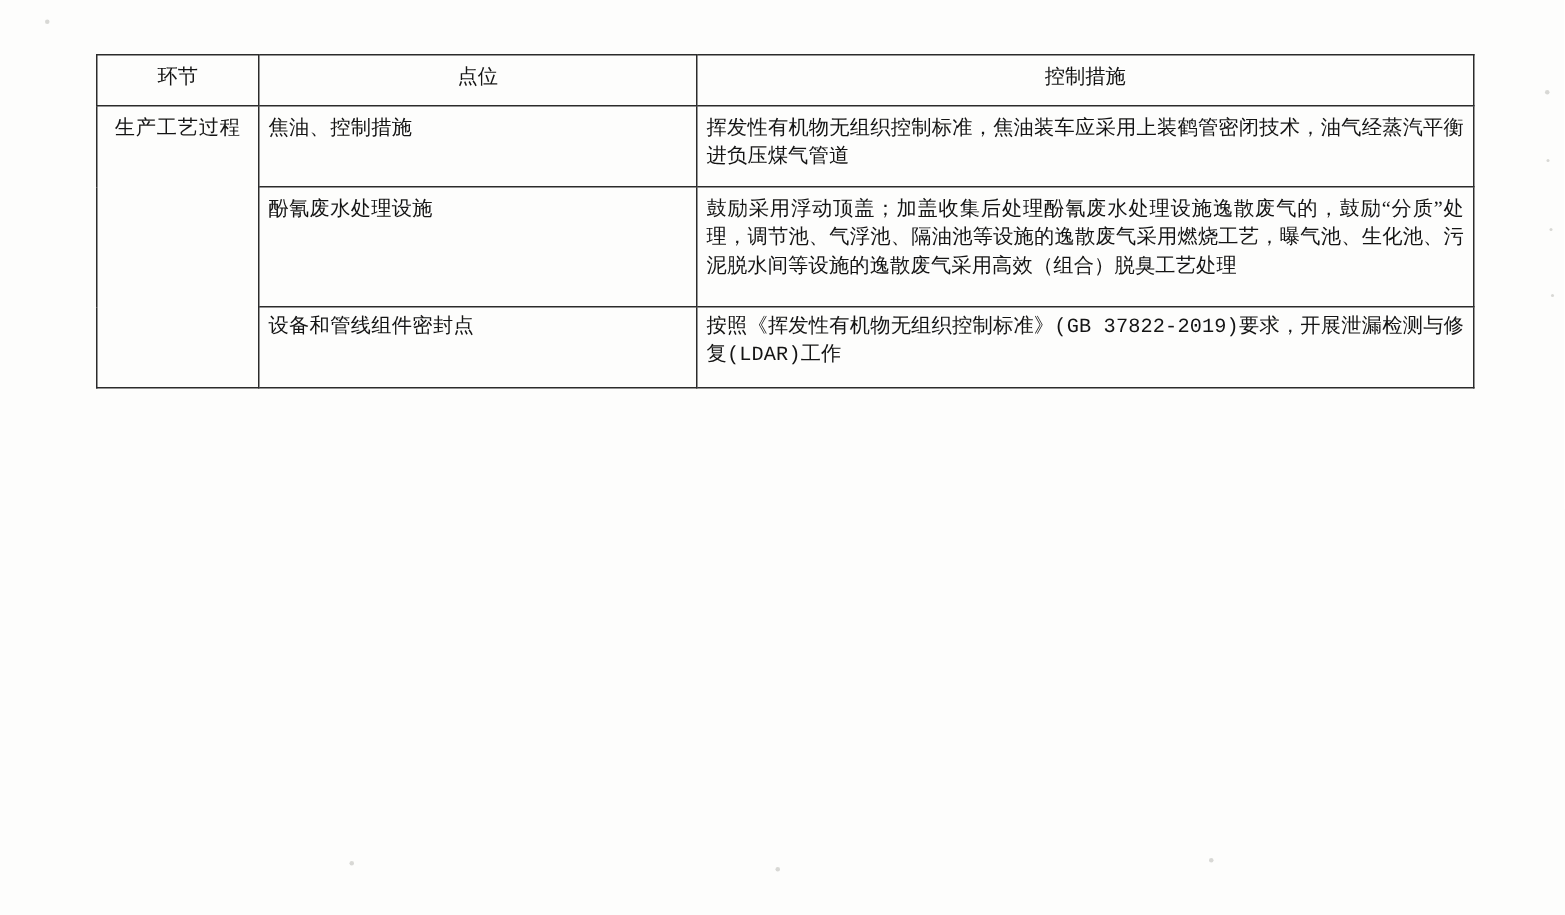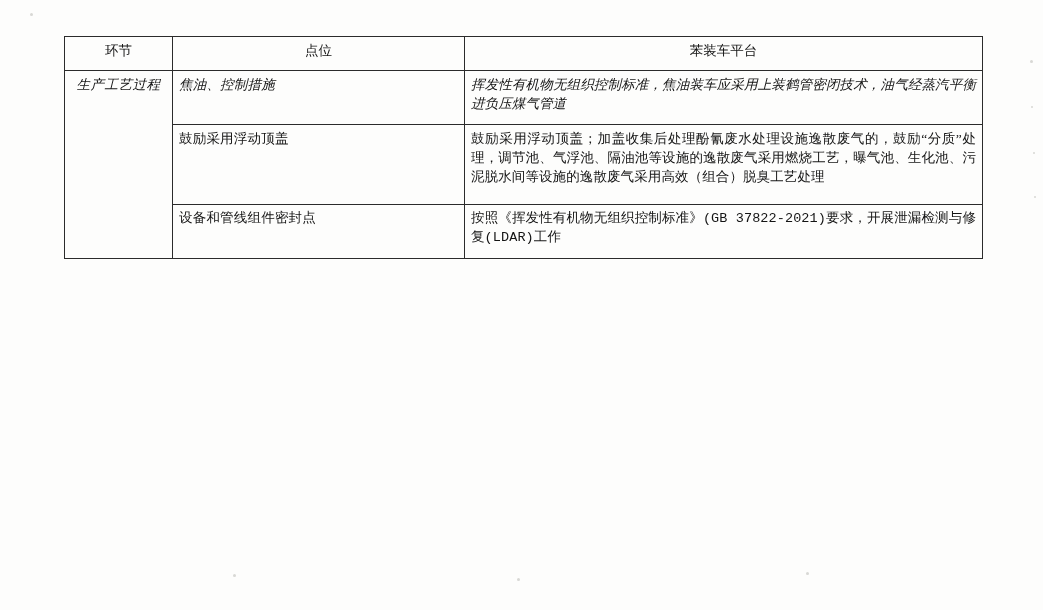--- a/index.html
+++ b/index.html
@@ -68,21 +68,21 @@
     padding-left: 8px;
     letter-spacing: .2px;
   }
   .measure-cell {
     text-align: justify;
     text-justify: inter-ideograph;
     letter-spacing: .1px;
     padding-left: 7px;
     padding-right: 7px;
   }
-  .r1 td { height: 44px; font-style: italic; }
+  .r1 td { height: 44px; }
   .r2 td { height: 70px; }
   .r3 td { height: 44px; font-family: Liberation Mono, monospace; }
 </style>
 </head>
 <body>
 
 <div class="page">
 
   <span class="speck" style="left:30px;top:13px;width:3px;height:3px;"></span>
   <span class="speck" style="left:1030px;top:60px;width:3px;height:3px;"></span>
@@ -96,33 +96,33 @@
   <table class="doc-table">
     <colgroup>
       <col class="col-stage">
       <col class="col-point">
       <col class="col-measure">
     </colgroup>
     <thead>
       <tr>
         <th class="head-cell">环节</th>
         <th class="head-cell">点位</th>
-        <th class="head-cell">苯装车平台</th>
+        <th class="head-cell">控制措施</th>
       </tr>
     </thead>
     <tbody>
       <tr class="r1">
         <td class="stage-cell" rowspan="3">生产工艺过程</td>
         <td class="point-cell">焦油、控制措施</td>
         <td class="measure-cell">挥发性有机物无组织控制标准，焦油装车应采用上装鹤管密闭技术，油气经蒸汽平衡进负压煤气管道</td>
       </tr>
       <tr class="r2">
-        <td class="point-cell">鼓励采用浮动顶盖</td>
+        <td class="point-cell">酚氰废水处理设施</td>
         <td class="measure-cell">鼓励采用浮动顶盖；加盖收集后处理酚氰废水处理设施逸散废气的，鼓励“分质”处理，调节池、气浮池、隔油池等设施的逸散废气采用燃烧工艺，曝气池、生化池、污泥脱水间等设施的逸散废气采用高效（组合）脱臭工艺处理</td>
       </tr>
       <tr class="r3">
         <td class="point-cell">设备和管线组件密封点</td>
-        <td class="measure-cell">按照《挥发性有机物无组织控制标准》(GB 37822-2021)要求，开展泄漏检测与修复(LDAR)工作</td>
+        <td class="measure-cell">按照《挥发性有机物无组织控制标准》(GB 37822-2019)要求，开展泄漏检测与修复(LDAR)工作</td>
       </tr>
     </tbody>
   </table>
 
 </div>
 
 </body></html>

